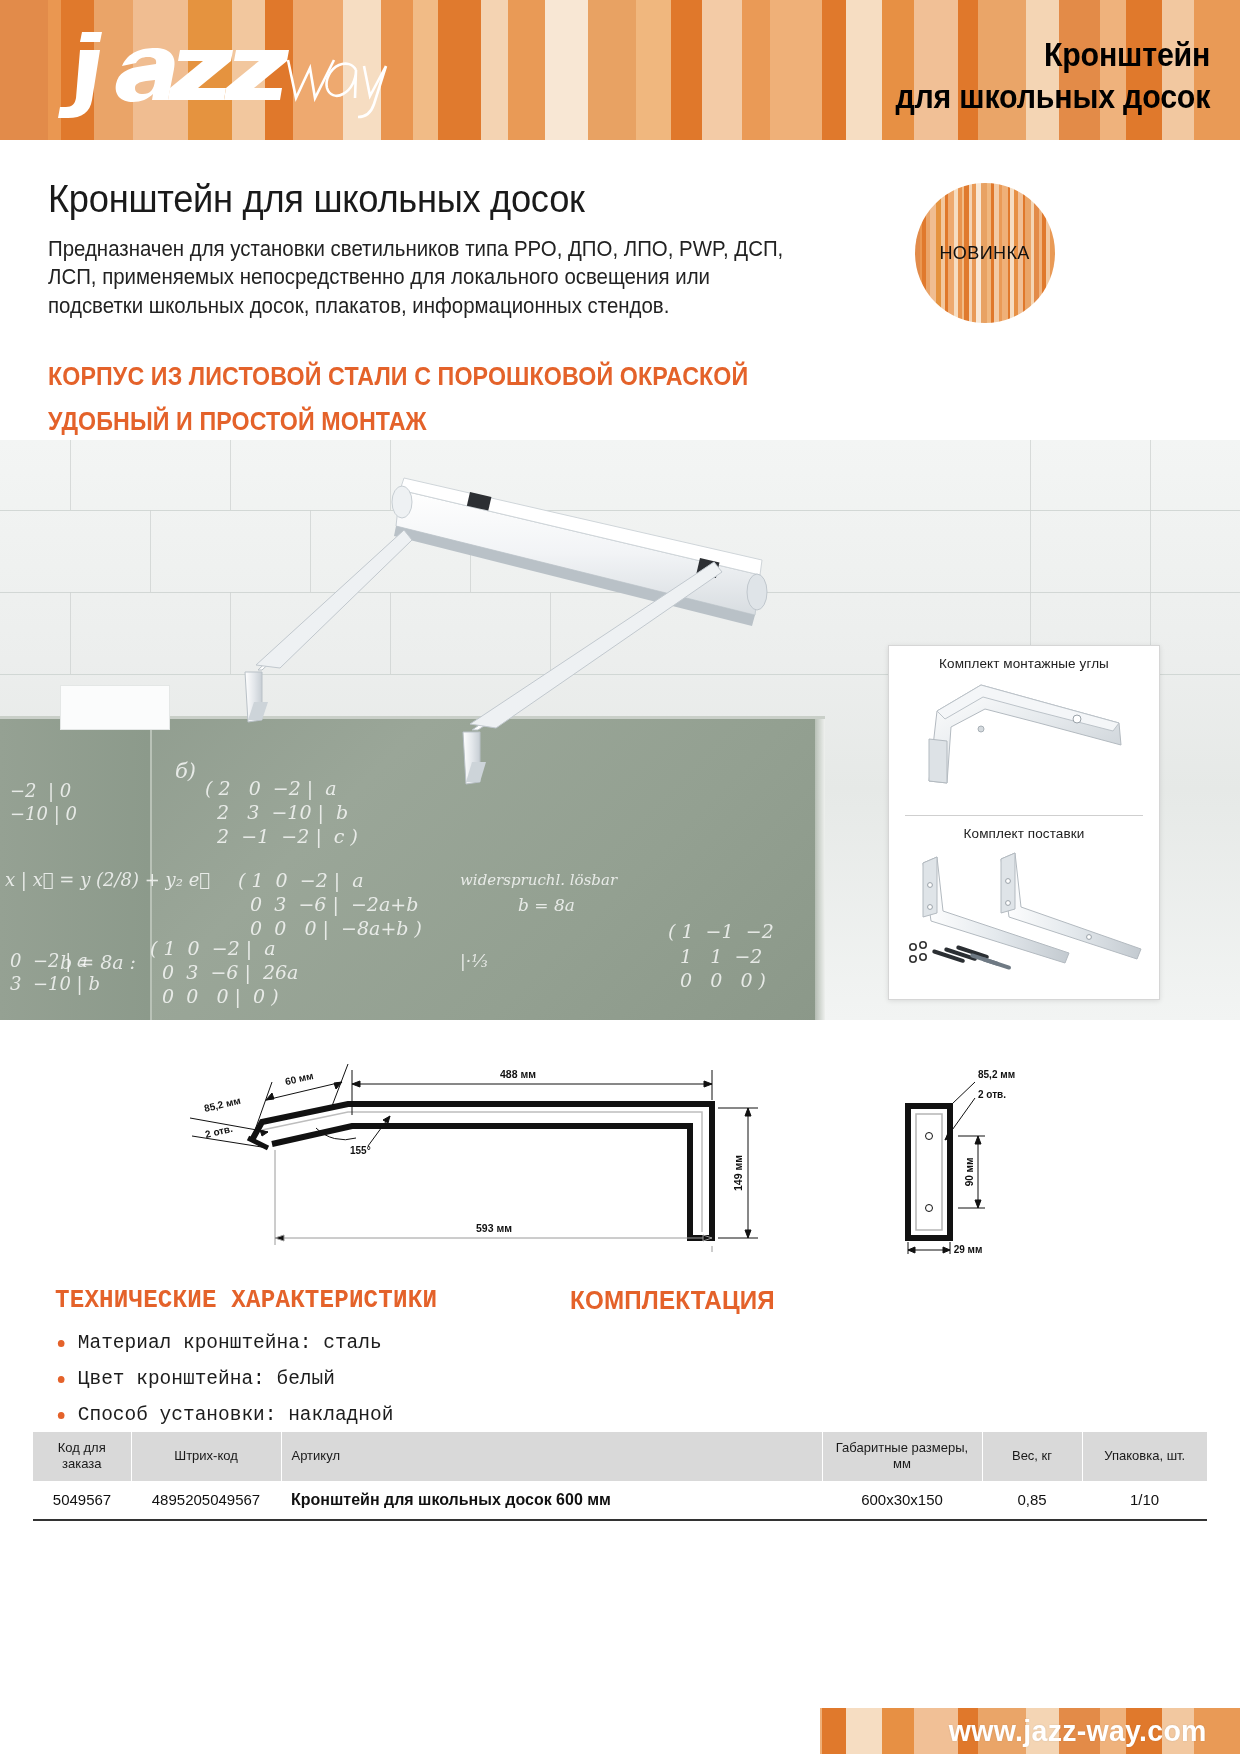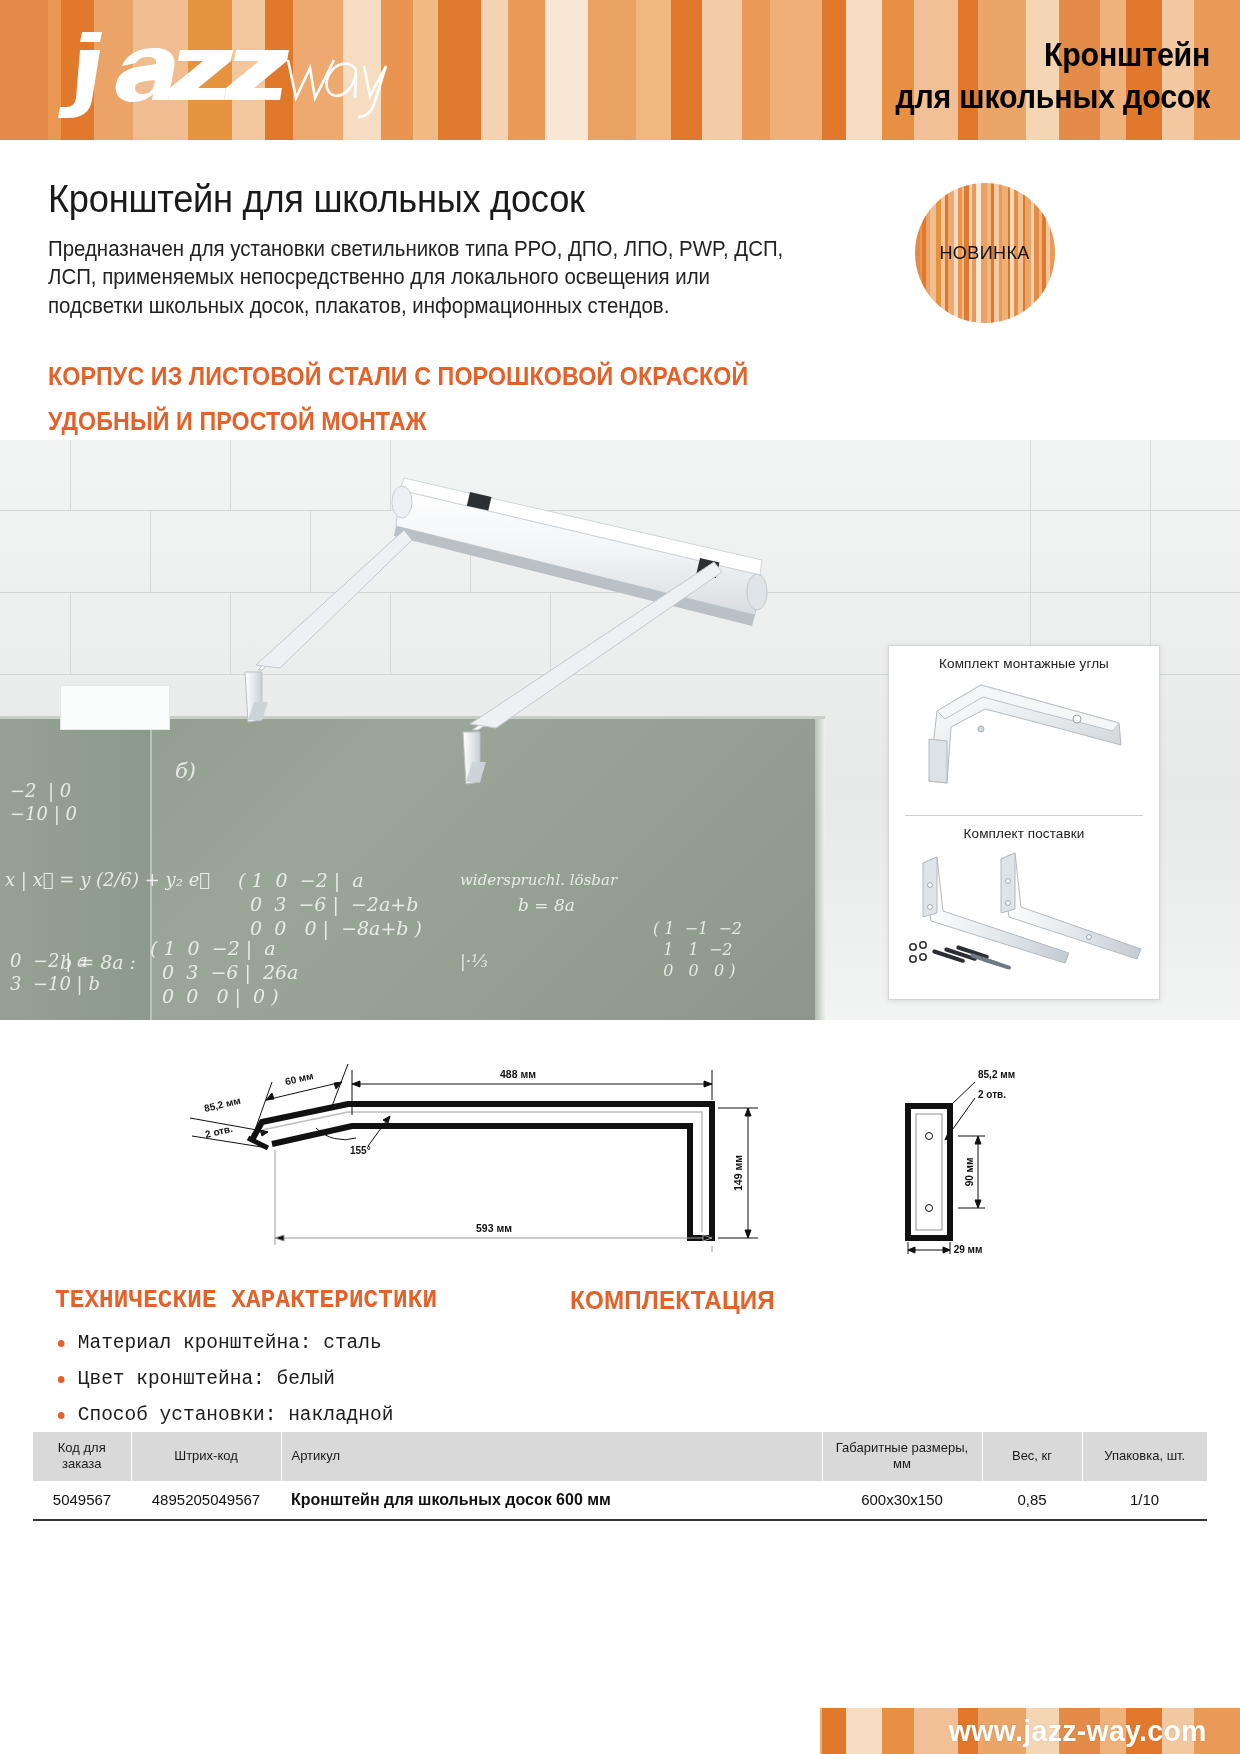--- a/index.html
+++ b/index.html
@@ -302,35 +302,38 @@
     <div class="seam" style="left:230px;top:152px;height:82px"></div>
     <div class="seam" style="left:390px;top:152px;height:82px"></div>
     <div class="seam" style="left:550px;top:152px;height:82px"></div>
     <div class="seam" style="left:1030px;height:276px"></div>
     <div class="seam" style="left:1150px;height:276px"></div>
   </div>
 
   <div class="board">
     <div class="board-right-edge"></div>
     <div class="chalk" style="left:175px;top:40px;font-size:21px">б)</div>
+    <div class="chalk" style="left:205px;top:58px;font-size:19px;line-height:1.25">
+      ( 2&nbsp;&nbsp; 0&nbsp; −2&nbsp;|&nbsp; a<br>&nbsp;&nbsp;2&nbsp;&nbsp; 3&nbsp; −10&nbsp;|&nbsp; b<br>&nbsp;&nbsp;2&nbsp; −1&nbsp; −2&nbsp;|&nbsp; c )
+    </div>
     <div class="chalk" style="left:238px;top:150px;font-size:19px;line-height:1.25">
       ( 1&nbsp;&nbsp;0&nbsp; −2&nbsp;|&nbsp; a<br>&nbsp;&nbsp;0&nbsp;&nbsp;3&nbsp; −6&nbsp;|&nbsp; −2a+b<br>&nbsp;&nbsp;0&nbsp;&nbsp;0&nbsp;&nbsp;&nbsp;0&nbsp;|&nbsp; −8a+b )
     </div>
     <div class="chalk" style="left:460px;top:152px;font-size:15px">widerspruchl. lösbar</div>
     <div class="chalk" style="left:518px;top:176px;font-size:17px">b = 8a</div>
     <div class="chalk" style="left:60px;top:232px;font-size:19px">b = 8a :</div>
     <div class="chalk" style="left:150px;top:218px;font-size:19px;line-height:1.25">
       ( 1&nbsp;&nbsp;0&nbsp; −2&nbsp;|&nbsp; a<br>&nbsp;&nbsp;0&nbsp;&nbsp;3&nbsp; −6&nbsp;|&nbsp; 26a<br>&nbsp;&nbsp;0&nbsp;&nbsp;0&nbsp;&nbsp;&nbsp;0&nbsp;|&nbsp; 0 )
     </div>
     <div class="chalk" style="left:460px;top:232px;font-size:17px">|·⅓</div>
-    <div class="chalk" style="left:653px;top:200px;font-size:16px;line-height:1.3">
+    <div class="chalk" style="left:668px;top:200px;font-size:19px;line-height:1.3">
       ( 1&nbsp; −1&nbsp; −2<br>&nbsp;&nbsp;1&nbsp;&nbsp;&nbsp;1&nbsp; −2<br>&nbsp;&nbsp;0&nbsp;&nbsp;&nbsp;0&nbsp;&nbsp;&nbsp;0 )
     </div>
     <div class="chalk" style="left:10px;top:60px;font-size:18px;line-height:1.3">−2&nbsp;&nbsp;|&nbsp;0<br>−10&nbsp;|&nbsp;0</div>
-    <div class="chalk" style="left:5px;top:150px;font-size:18px">x | x⃗ = y (2/6) + y₂ e⃗</div>
+    <div class="chalk" style="left:5px;top:150px;font-size:18px">x | x⃗ = y (2/8) + y₂ e⃗</div>
     <div class="chalk" style="left:10px;top:230px;font-size:18px;line-height:1.3">0&nbsp; −2&nbsp;|&nbsp;a<br>3&nbsp; −10&nbsp;|&nbsp;b</div>
   </div>
 
   <svg class="fixture" viewBox="0 0 1240 580">
     <defs>
       <linearGradient id="lampBody" x1="0" y1="0" x2="0" y2="1">
         <stop offset="0" stop-color="#ffffff"></stop>
         <stop offset="0.5" stop-color="#f2f4f6"></stop>
         <stop offset="1" stop-color="#d8dde1"></stop>
       </linearGradient>

